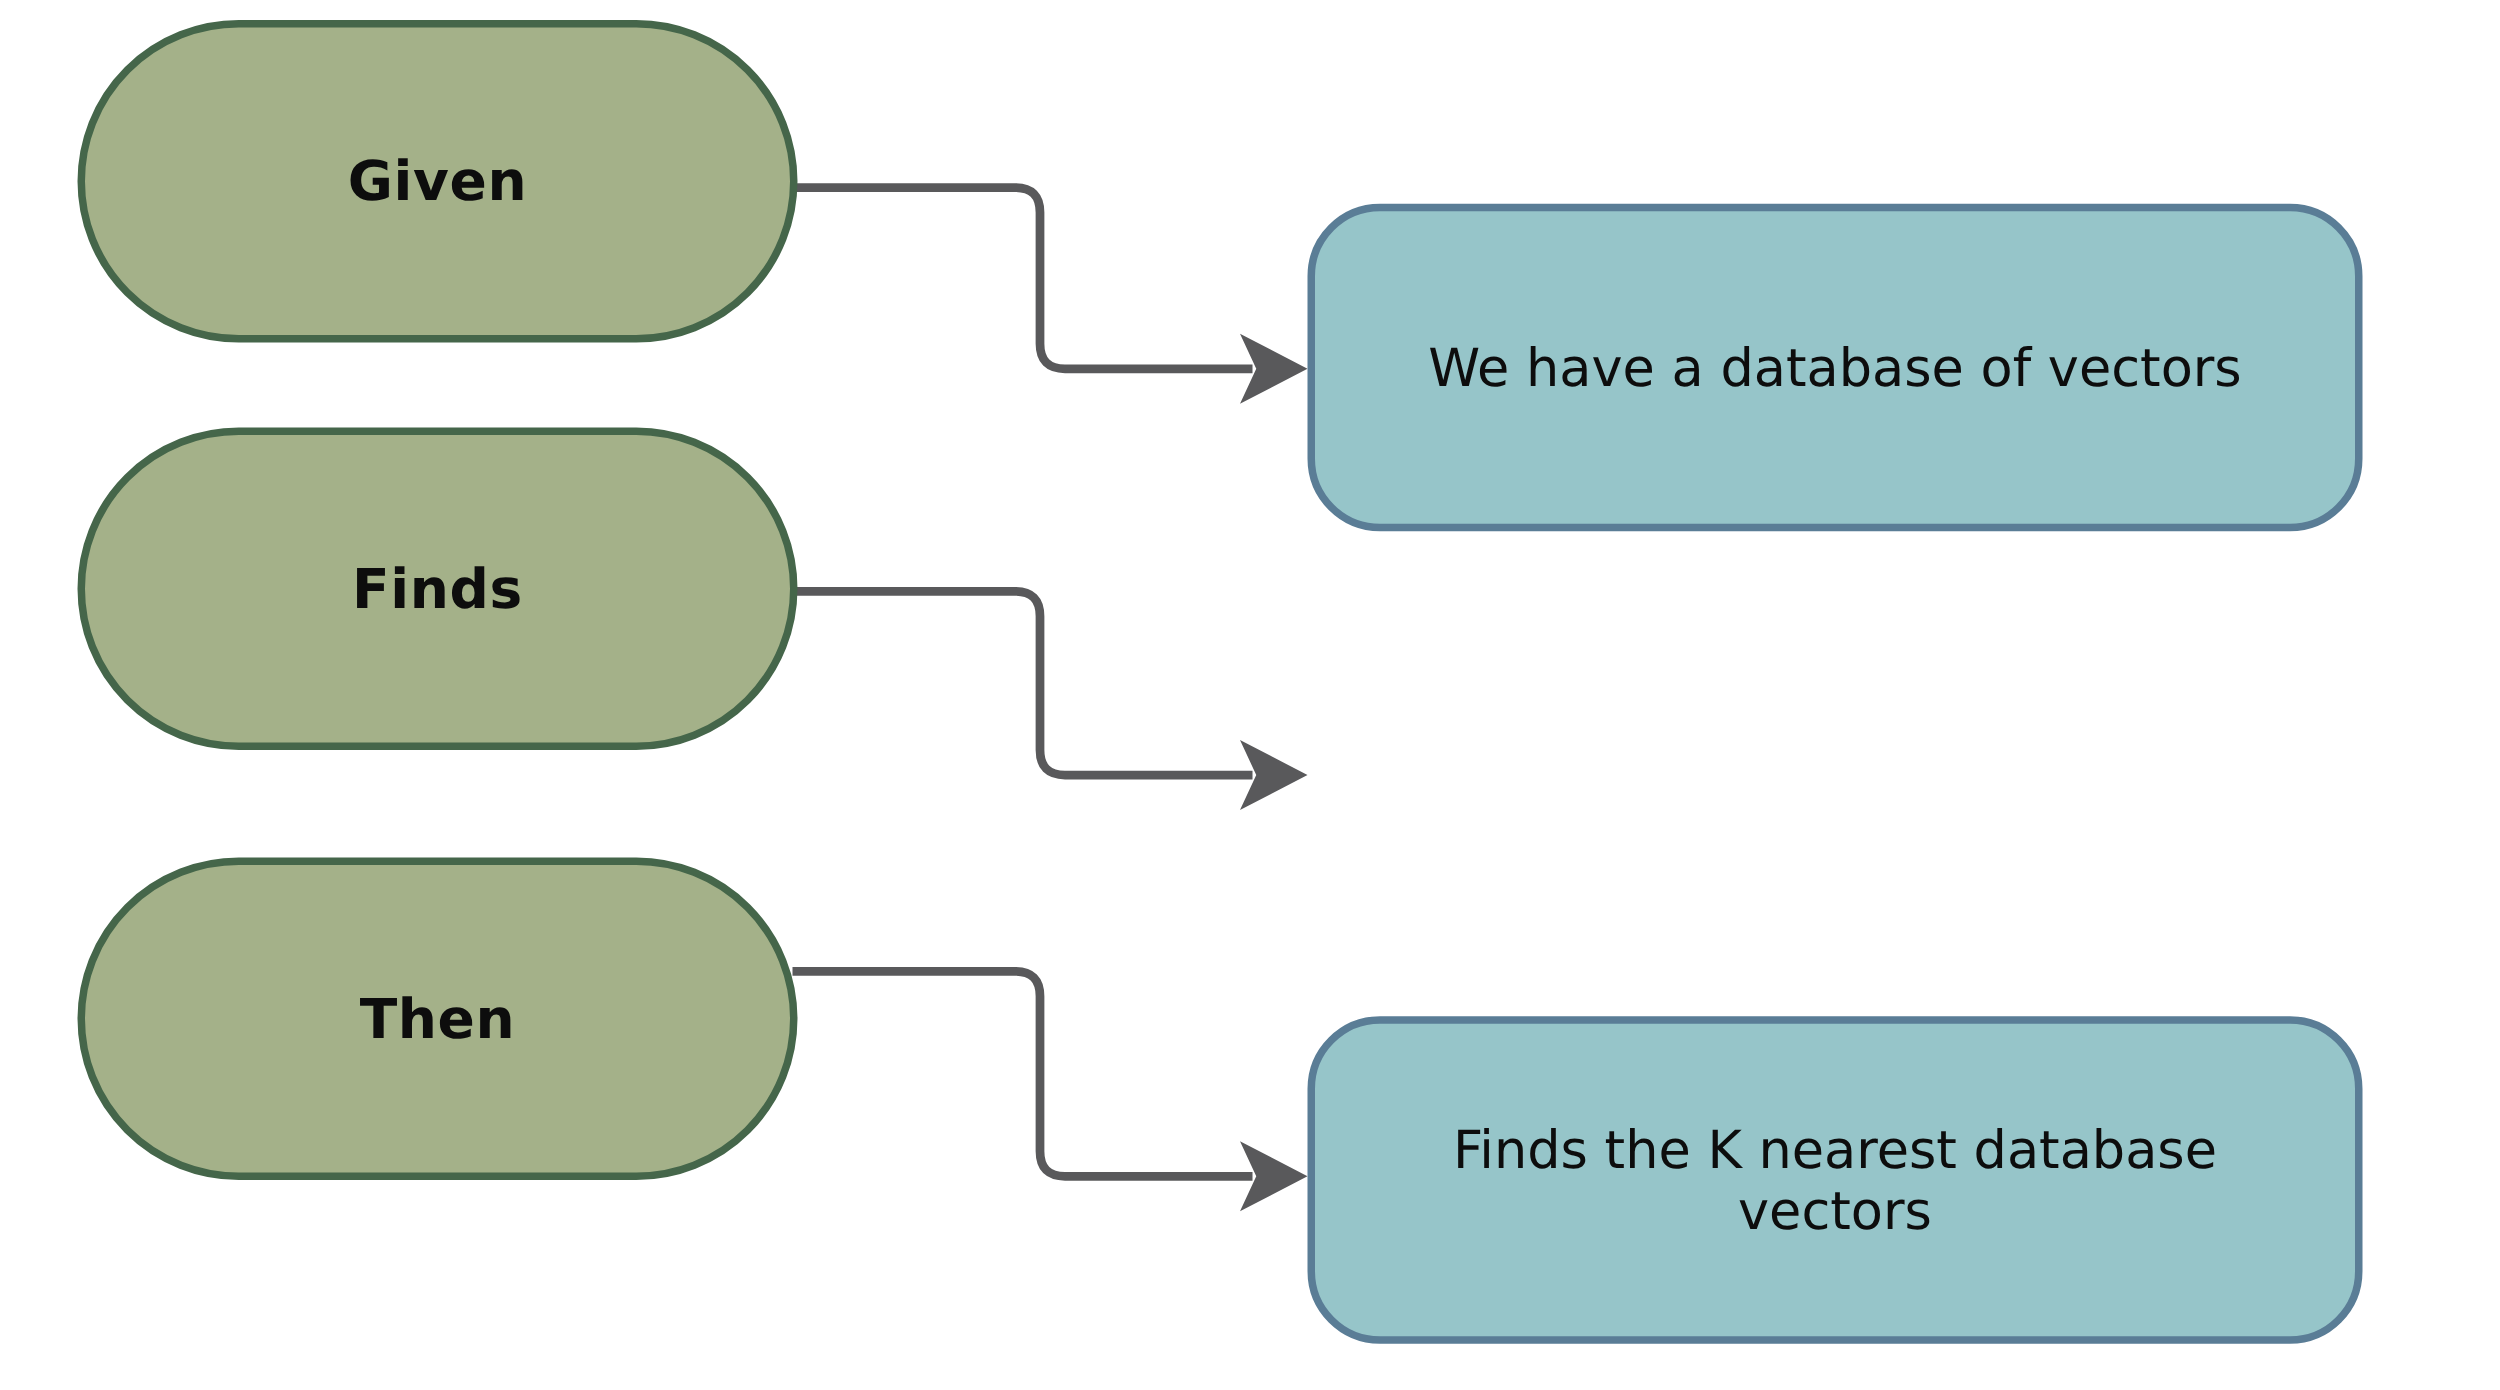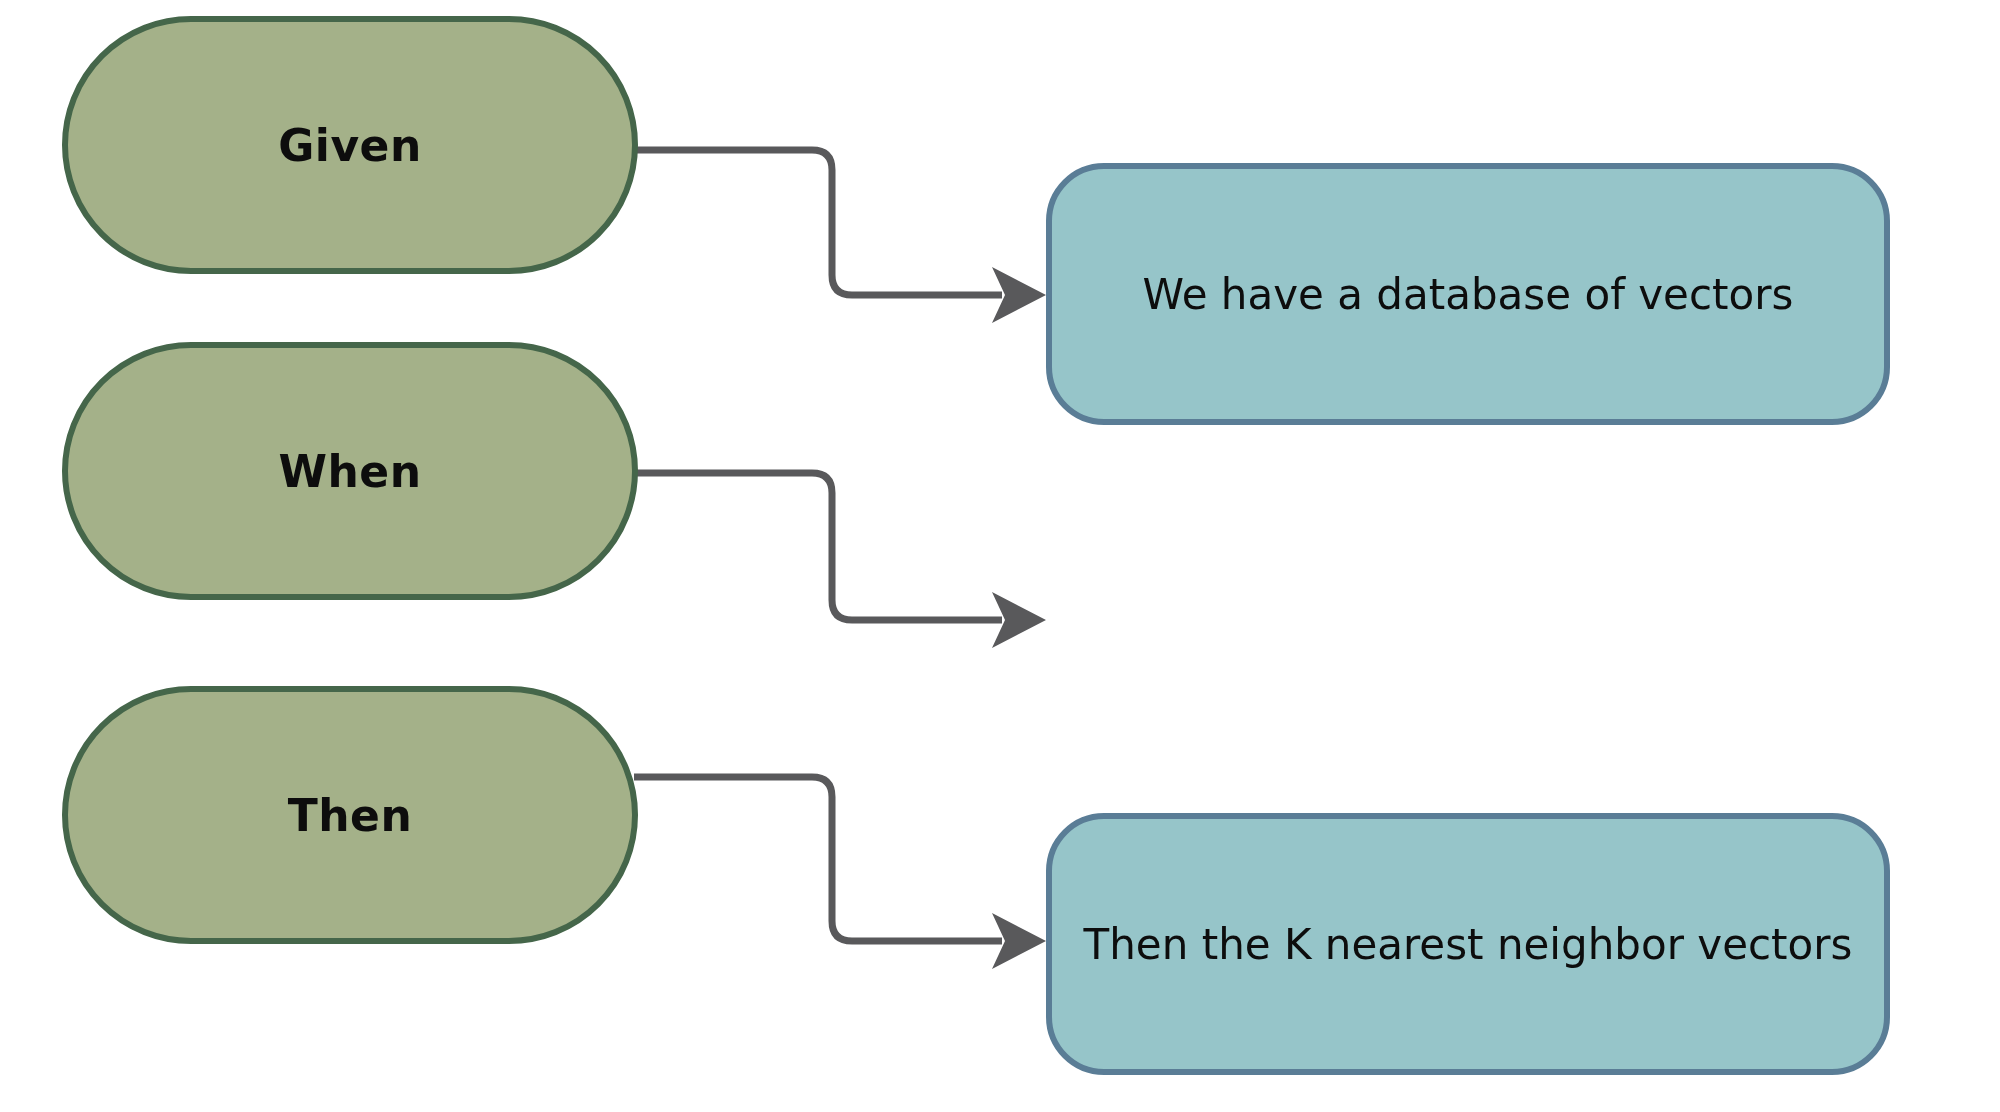--- a/index.html
+++ b/index.html
@@ -93,29 +93,29 @@
 
     <path class="connector-path" d="M 634 777 H 812 Q 832 777 832 797 V 921 Q 832 941 852 941 H 1002"></path>
     <polygon class="arrowhead" points="1046,941 992,913 1005,941 992,969"></polygon>
   </svg>
 
   <div class="stage-node node-given">
     <span class="stage-label">Given</span>
   </div>
 
   <div class="stage-node node-when">
-    <span class="stage-label">When</span>
+    <span class="stage-label">Finds</span>
   </div>
 
   <div class="stage-node node-then">
     <span class="stage-label">Then</span>
   </div>
 
   <div class="detail-box box-database">
     <span class="detail-label">We have a database of vectors</span>
   </div>
 
 
   <div class="detail-box box-knn">
-    <span class="detail-label">Then the K nearest neighbor vectors</span>
+    <span class="detail-label">Finds the K nearest database vectors</span>
   </div>
 
 </div>
 
 </body></html>

